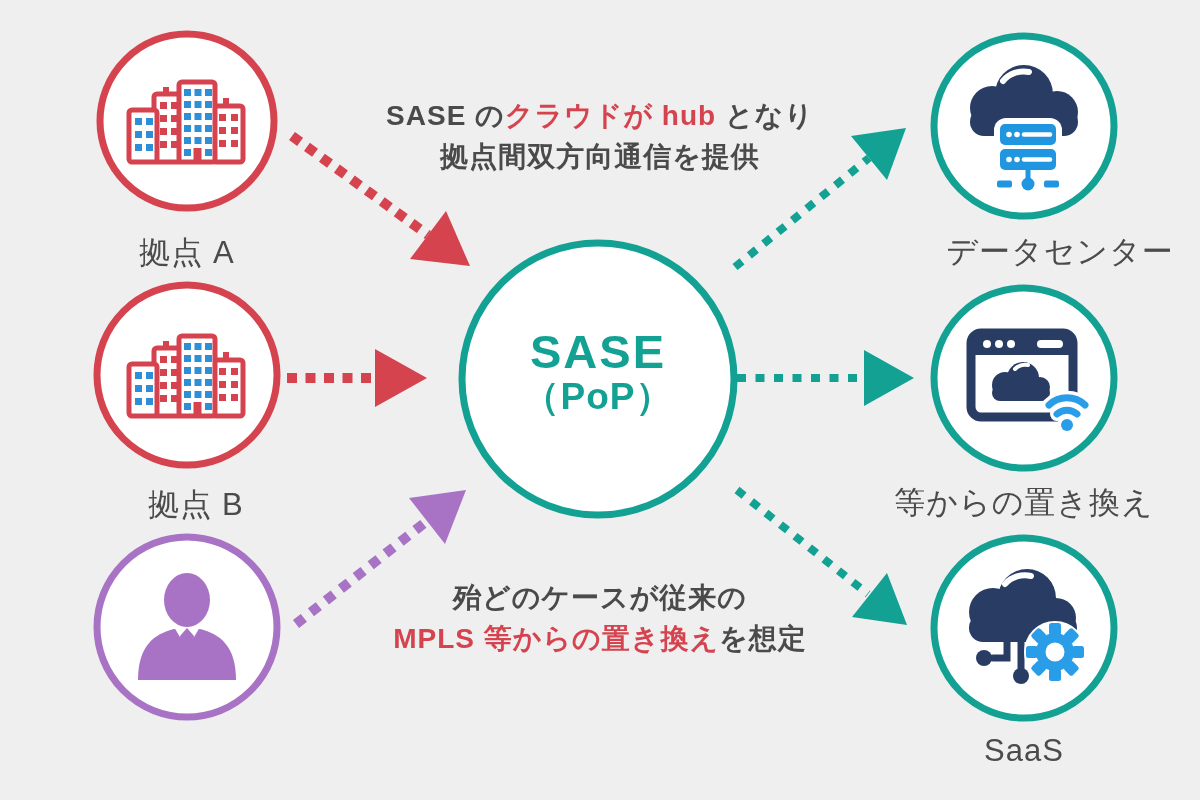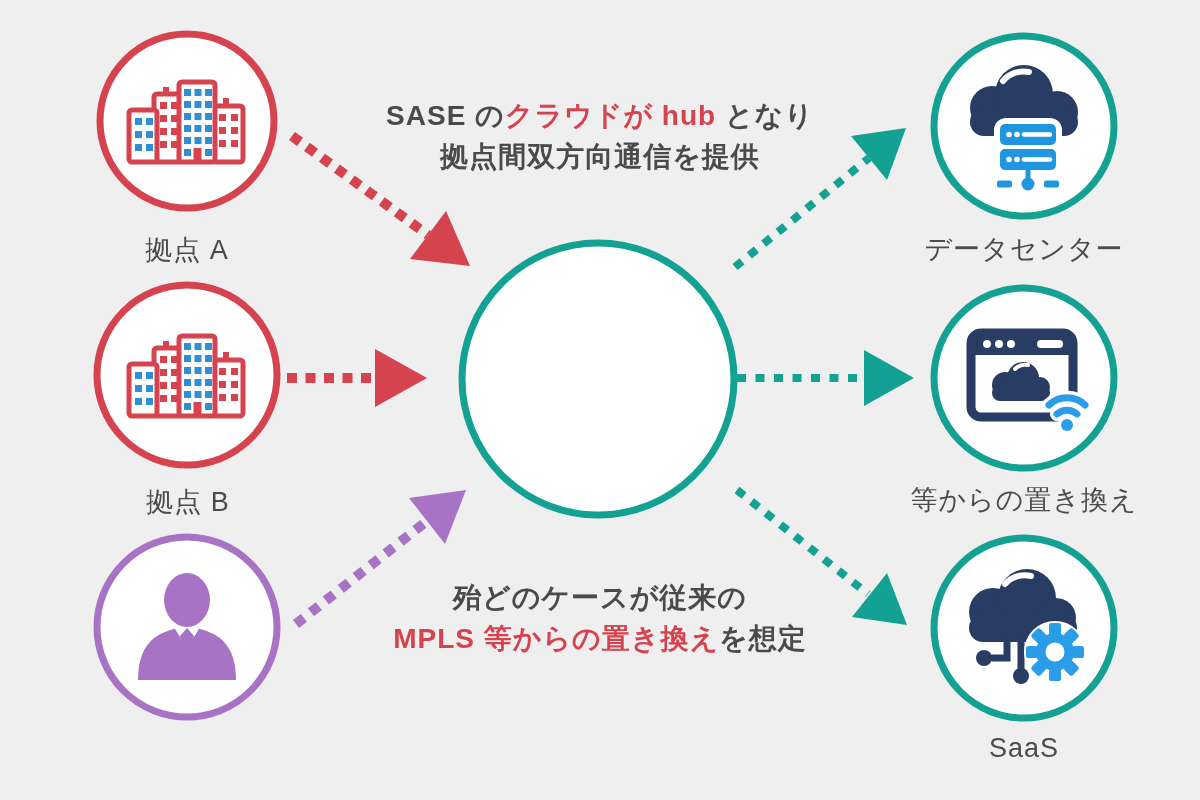--- a/index.html
+++ b/index.html
@@ -8,21 +8,21 @@
     background: #efefef;
     font-family: "Liberation Sans", sans-serif;
     overflow: hidden;
   }
   .canvas { position: relative; width: 1200px; height: 800px; }
   svg.diagram { position: absolute; left: 0; top: 0; }
 
   .node-label {
     position: absolute;
     transform: translateX(-50%);
-    font-size: 27px;
+    font-size: 31px;
     font-weight: 500;
     letter-spacing: 1px;
     color: #4b4b4b;
     white-space: nowrap;
   }
   .center-label {
     position: absolute;
     left: 598px; top: 328px;
     transform: translateX(-50%);
     text-align: center;
@@ -228,25 +228,29 @@
           <rect x="-6" y="-29" width="12" height="12" rx="2.5" transform="rotate(270)"></rect>
           <rect x="-6" y="-29" width="12" height="12" rx="2.5" transform="rotate(315)"></rect>
           <circle r="19"></circle>
         </g>
         <circle r="9.5" fill="#fff"></circle>
       </g>
     </g>
   </svg>
 
   <div class="node-label" style="left:187px; top:232px">拠点 A</div>
-  <div class="node-label" style="left:188px; top:484px">拠点 B</div>
-  <div class="node-label" style="left:1024px; top:231px">データセンター</div>
+  <div class="node-label" style="left:196px; top:484px">拠点 B</div>
+  <div class="node-label" style="left:1060px; top:231px">データセンター</div>
   <div class="node-label" style="left:1024px; top:482px">等からの置き換え</div>
   <div class="node-label" style="left:1024px; top:733px">SaaS</div>
 
+  <div class="center-label">
+    <div class="center-line1">SASE</div>
+    <div class="center-line2">（PoP）</div>
+  </div>
 
   <div class="annotation top">
     <div><span>SASE の</span><span class="hl-red">クラウドが hub </span><span>となり</span></div>
     <div>拠点間双方向通信を提供</div>
   </div>
 
   <div class="annotation bottom">
     <div>殆どのケースが従来の</div>
     <div><span class="hl-red">MPLS 等からの置き換え</span><span>を想定</span></div>
   </div>

